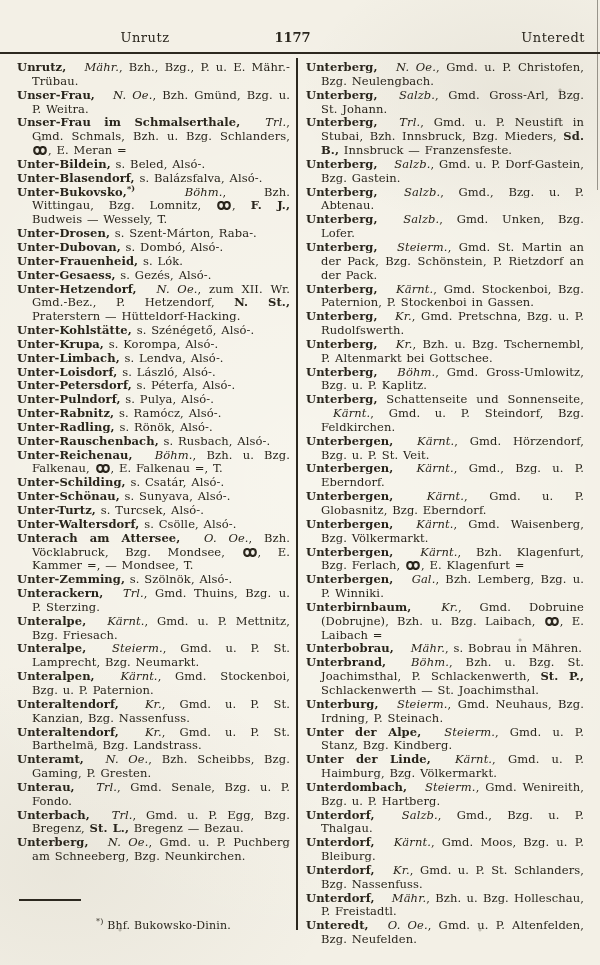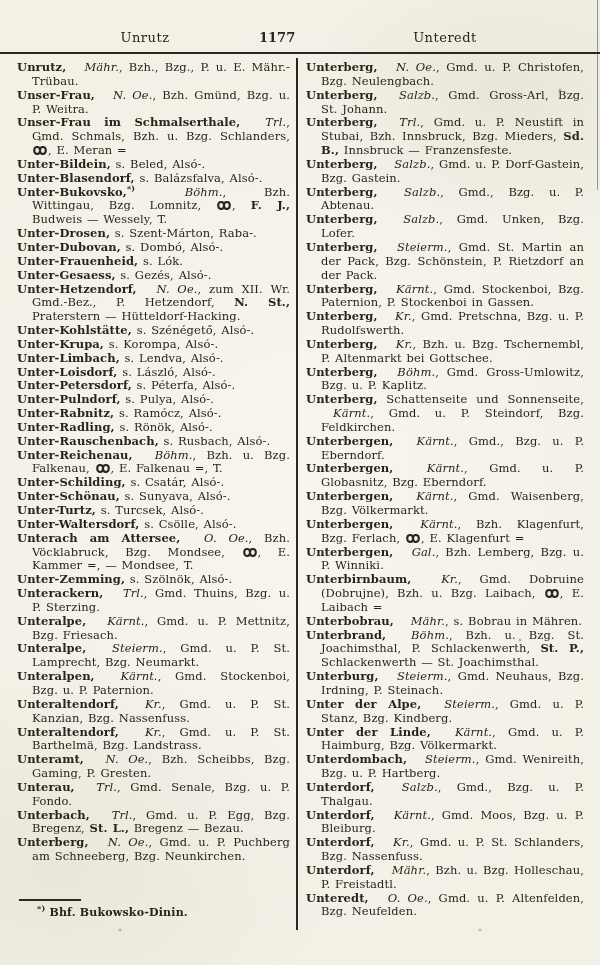--- a/index.html
+++ b/index.html
@@ -13,41 +13,41 @@
       radial-gradient(circle 2px at 120px 930px, rgba(60,55,40,.28) 0 1px, transparent 2px),
       radial-gradient(circle 2px at 480px 930px, rgba(60,55,40,.25) 0 1px, transparent 2px),
       radial-gradient(ellipse 300px 200px at 85% 10%, rgba(110,100,75,.08), transparent 70%),
       radial-gradient(ellipse 400px 300px at 10% 90%, rgba(110,100,75,.07), transparent 70%),
       radial-gradient(ellipse 500px 600px at 50% 50%, rgba(255,255,250,.35), transparent 80%);
     font-family:"DejaVu Serif", serif;
     color:#29251c;
   }
   .running-head{position:absolute;top:30px;left:0;width:600px;height:20px;font-size:13px;padding-left:44px;}
   .rh-left{position:absolute;left:0;width:290px;text-align:center;letter-spacing:.5px;}
-  .rh-num{position:absolute;left:259px;width:95px;font-weight:bold;}
-  .rh-right{position:absolute;left:305px;width:280px;text-align:center;letter-spacing:.5px;}
+  .rh-num{position:absolute;left:245px;width:95px;text-align:center;font-weight:bold;}
+  .rh-right{position:absolute;left:305px;width:280px;text-align:right;letter-spacing:.5px;}
   .head-rule{position:absolute;top:52px;left:0;width:600px;height:2px;background:#2c281f;}
   .col-divider{position:absolute;top:58px;left:296px;width:2px;height:872px;background:#2c281f;}
   .scan-edge{position:absolute;top:0;left:597px;width:1px;height:190px;background:rgba(44,40,31,.45);}
   .column{position:absolute;top:61px;}
   .column-left{left:17px;width:273px;}
   .column-right{left:306px;width:278px;}
   .entry{
     margin:0;text-align:justify;font-size:11.5px;line-height:13.85px;
     padding-left:15px;text-indent:-15px;
     letter-spacing:.1px;word-spacing:1px;
   }
   .seg-name{font-weight:bold;}
   .seg-it{font-style:italic;margin-left:12px;}
   .seg-bold{font-weight:bold;}
   .seg-sup{vertical-align:super;font-size:8px;font-weight:bold;line-height:0;}
   .horn-icon{display:inline-block;vertical-align:-1px;margin:0 1px;}
   .footnote-block{position:absolute;left:17px;top:899px;width:273px;}
   .footnote-rule{width:62px;height:1.5px;background:#2c281f;margin-left:2px;}
-  .footnote-line{margin:2px 0 0 20px;font-size:11px;font-weight:bold;letter-spacing:.2px;}
+  .footnote-line{margin:16px 0 0 20px;font-size:11px;font-weight:normal;letter-spacing:.2px;text-align:center;}
   .fn-marker{vertical-align:super;font-size:8px;}
 </style>
 </head>
 <body>
 
 <div class="running-head">
   <span class="rh-left">Unrutz</span>
   <span class="rh-num">1177</span>
   <span class="rh-right">Unteredt</span>
 </div>
@@ -109,20 +109,21 @@
     <p class="entry"><span class="seg-name">Unterberg,</span><span class="seg-it"> Trl.</span><span>, Gmd. u. P. Neustift in Stubai, Bzh. Innsbruck, Bzg. Mieders, </span><span class="seg-bold">Sd. B.,</span><span> Innsbruck — Franzensfeste.</span></p>
     <p class="entry"><span class="seg-name">Unterberg,</span><span class="seg-it"> Salzb.</span><span>, Gmd. u. P. Dorf-Gastein, Bzg. Gastein.</span></p>
     <p class="entry"><span class="seg-name">Unterberg,</span><span class="seg-it"> Salzb.</span><span>, Gmd., Bzg. u. P. Abtenau.</span></p>
     <p class="entry"><span class="seg-name">Unterberg,</span><span class="seg-it"> Salzb.</span><span>, Gmd. Unken, Bzg. Lofer.</span></p>
     <p class="entry"><span class="seg-name">Unterberg,</span><span class="seg-it"> Steierm.</span><span>, Gmd. St. Martin an der Pack, Bzg. Schönstein, P. Rietzdorf an der Pack.</span></p>
     <p class="entry"><span class="seg-name">Unterberg,</span><span class="seg-it"> Kärnt.</span><span>, Gmd. Stockenboi, Bzg. Paternion, P. Stockenboi in Gassen.</span></p>
     <p class="entry"><span class="seg-name">Unterberg,</span><span class="seg-it"> Kr.</span><span>, Gmd. Pretschna, Bzg. u. P. Rudolfswerth.</span></p>
     <p class="entry"><span class="seg-name">Unterberg,</span><span class="seg-it"> Kr.</span><span>, Bzh. u. Bzg. Tschernembl, P. Altenmarkt bei Gottschee.</span></p>
     <p class="entry"><span class="seg-name">Unterberg,</span><span class="seg-it"> Böhm.</span><span>, Gmd. Gross-Umlowitz, Bzg. u. P. Kaplitz.</span></p>
     <p class="entry"><span class="seg-name">Unterberg,</span><span> Schattenseite und Sonnenseite, </span><span class="seg-it">Kärnt.</span><span>, Gmd. u. P. Steindorf, Bzg. Feldkirchen.</span></p>
+    <p class="entry"><span class="seg-name">Unterbergen,</span><span class="seg-it"> Kärnt.</span><span>, Gmd. Hörzendorf, Bzg. u. P. St. Veit.</span></p>
     <p class="entry"><span class="seg-name">Unterbergen,</span><span class="seg-it"> Kärnt.</span><span>, Gmd., Bzg. u. P. Eberndorf.</span></p>
     <p class="entry"><span class="seg-name">Unterbergen,</span><span class="seg-it"> Kärnt.</span><span>, Gmd. u. P. Globasnitz, Bzg. Eberndorf.</span></p>
     <p class="entry"><span class="seg-name">Unterbergen,</span><span class="seg-it"> Kärnt.</span><span>, Gmd. Waisenberg, Bzg. Völkermarkt.</span></p>
     <p class="entry"><span class="seg-name">Unterbergen,</span><span class="seg-it"> Kärnt.</span><span>, Bzh. Klagenfurt, Bzg. Ferlach, </span><svg class="horn-icon" width="14" height="9" viewBox="0 0 14 9" aria-hidden="true">
     <path d="M7 4.5 C7 2.3 5.9 1 4.2 1 C2.4 1 1.2 2.4 1.2 4.5 C1.2 6.6 2.4 8 4.2 8 C5.9 8 7 6.7 7 4.5 C7 2.3 8.1 1 9.8 1 C11.6 1 12.8 2.4 12.8 4.5 C12.8 6.6 11.6 8 9.8 8 C8.1 8 7 6.7 7 4.5" fill="none" stroke="#2a261d" stroke-width="2.1"></path>
   </svg><span>, E. Klagenfurt =</span></p>
     <p class="entry"><span class="seg-name">Unterbergen,</span><span class="seg-it"> Gal.</span><span>, Bzh. Lemberg, Bzg. u. P. Winniki.</span></p>
     <p class="entry"><span class="seg-name">Unterbirnbaum,</span><span class="seg-it"> Kr.</span><span>, Gmd. Dobruine (Dobrujne), Bzh. u. Bzg. Laibach, </span><svg class="horn-icon" width="14" height="9" viewBox="0 0 14 9" aria-hidden="true">
     <path d="M7 4.5 C7 2.3 5.9 1 4.2 1 C2.4 1 1.2 2.4 1.2 4.5 C1.2 6.6 2.4 8 4.2 8 C5.9 8 7 6.7 7 4.5 C7 2.3 8.1 1 9.8 1 C11.6 1 12.8 2.4 12.8 4.5 C12.8 6.6 11.6 8 9.8 8 C8.1 8 7 6.7 7 4.5" fill="none" stroke="#2a261d" stroke-width="2.1"></path>
   </svg><span>, E. Laibach =</span></p>

